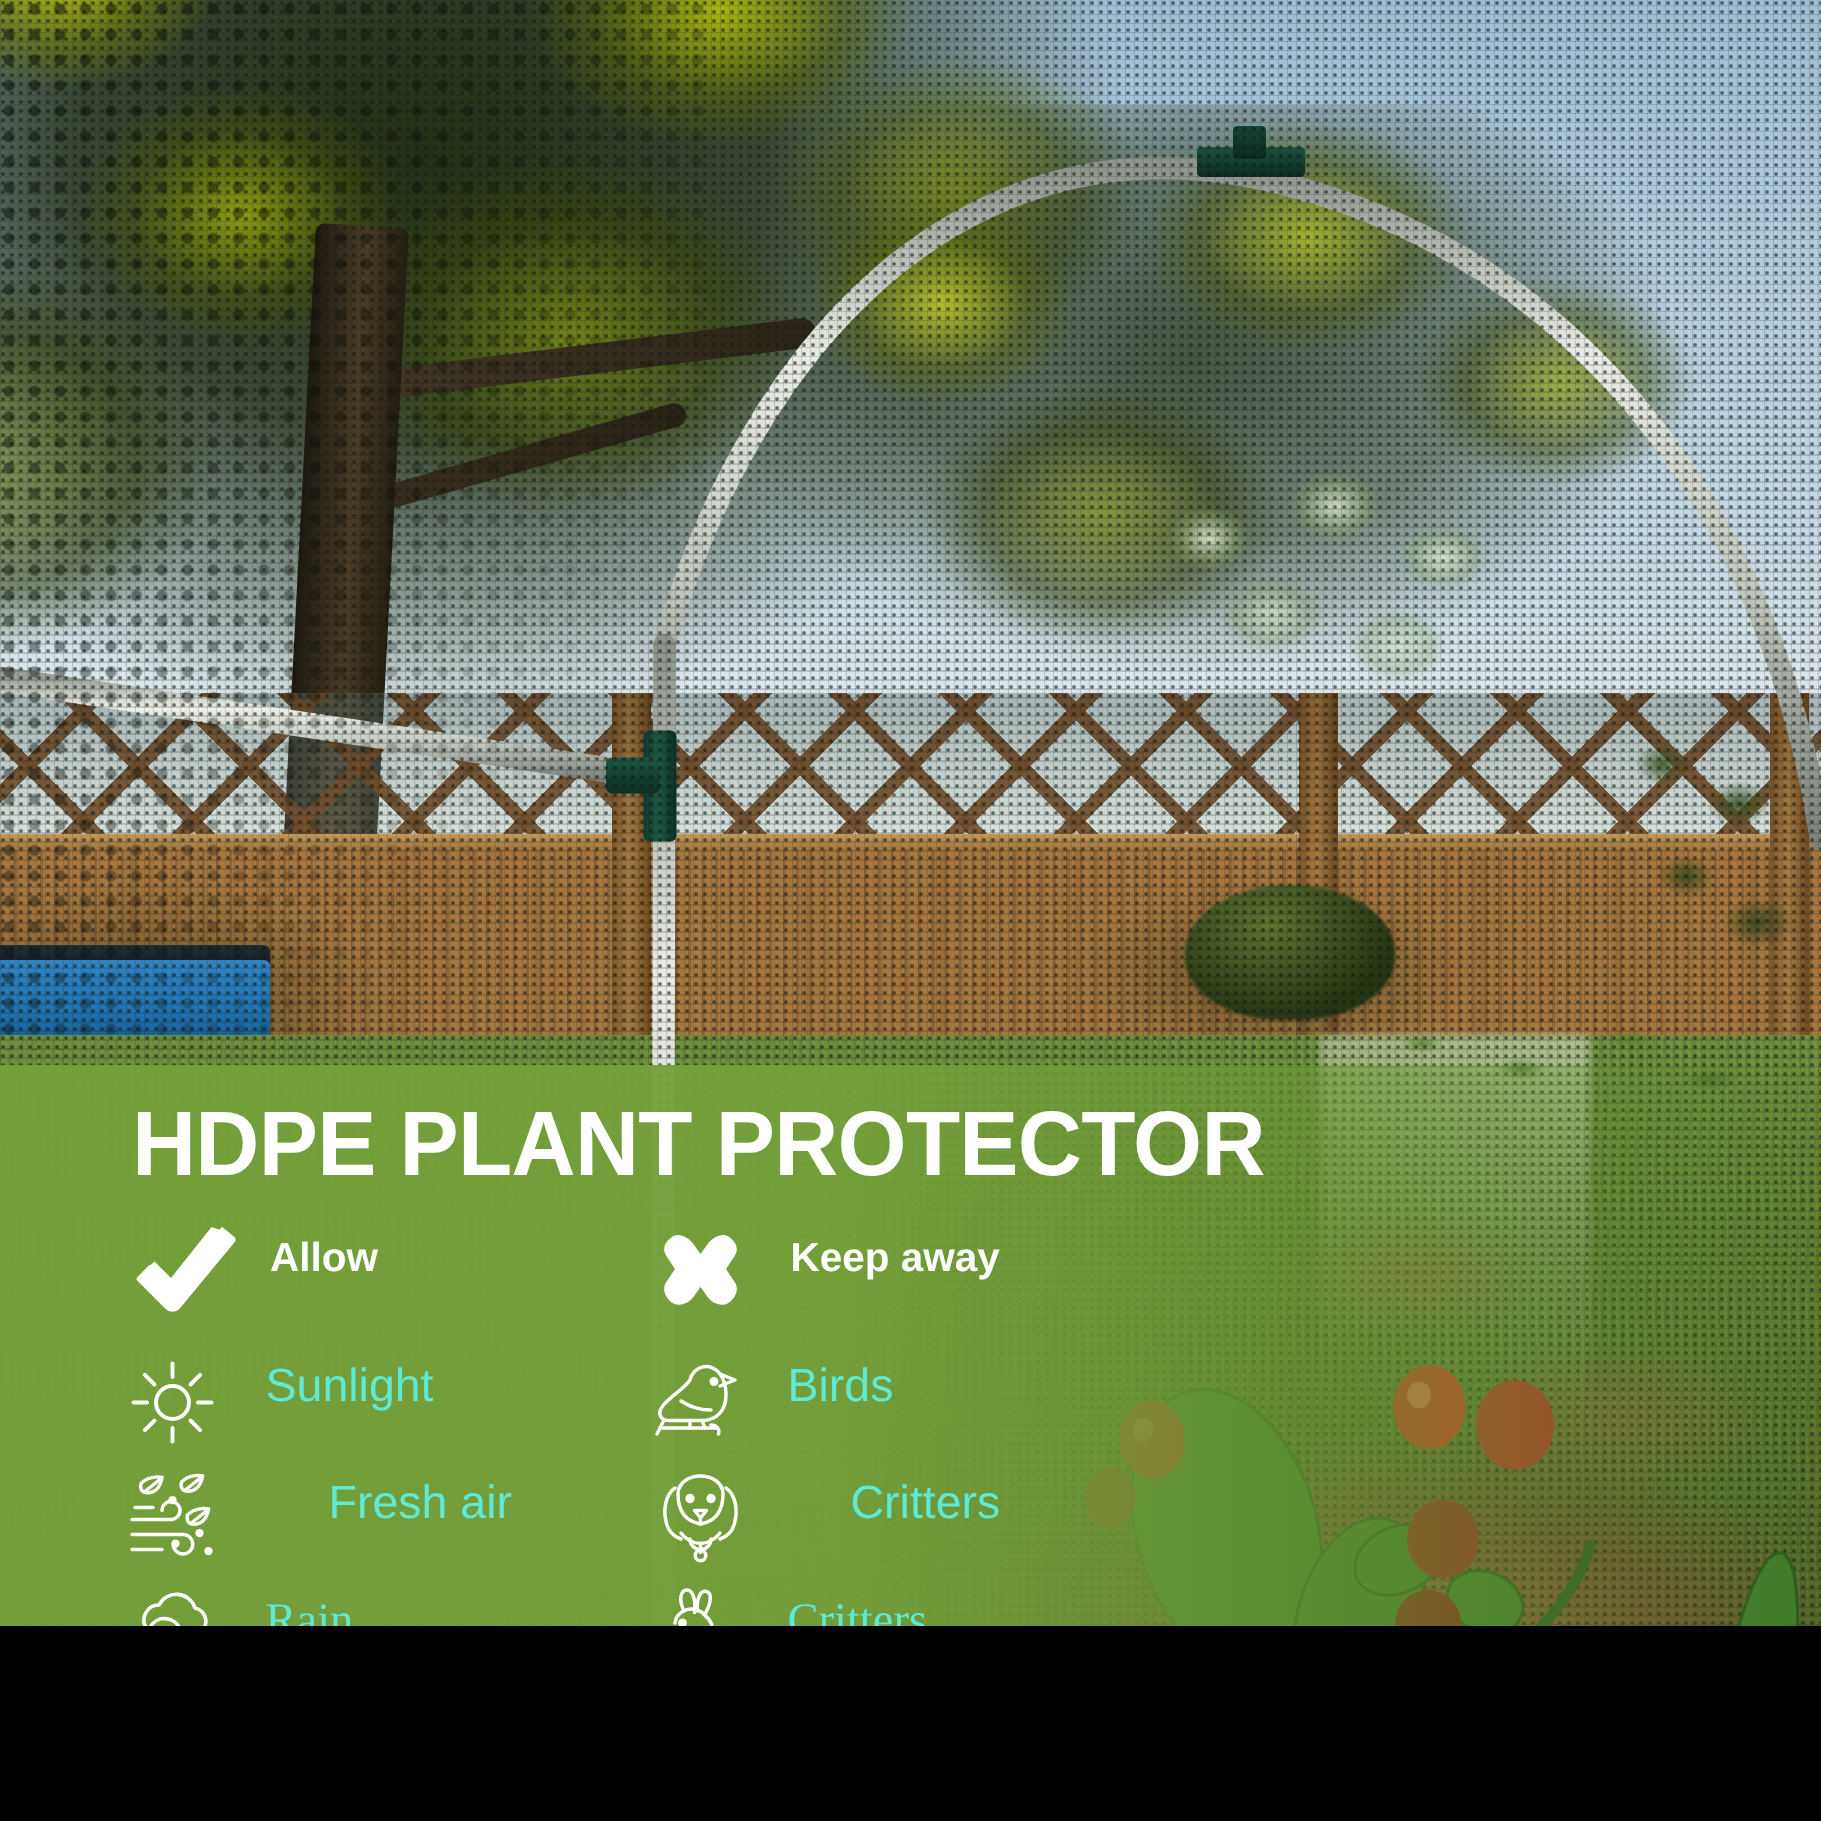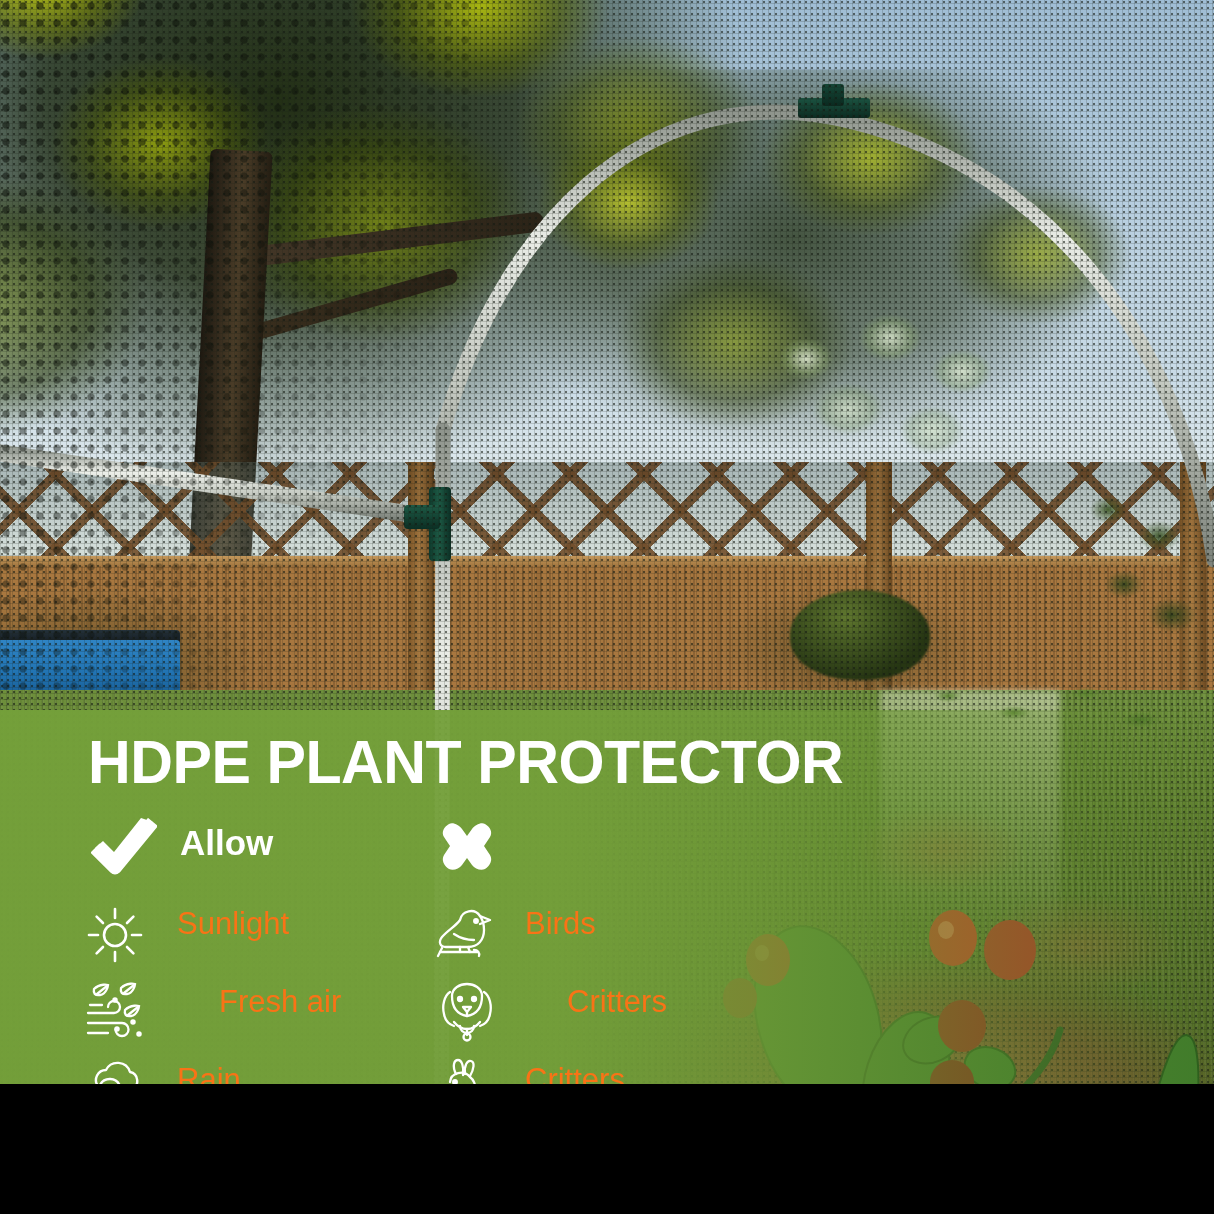--- a/index.html
+++ b/index.html
@@ -263,45 +263,45 @@
     font-weight:bold;
     letter-spacing:-0.5px;
     line-height:1;
     white-space:nowrap;
     font-family:"Liberation Sans",sans-serif;
     transform:scaleX(.97);
     transform-origin:left center;
   }
 
   .colHead{
-    position:absolute;color:#fff;font-size:35px;font-weight:bold;
+    position:absolute;color:#fff;font-size:27px;font-weight:bold;
     white-space:nowrap;
   }
   .headAllow{left:180px;top:113px;}
   .headKeep{left:527px;top:113px;}
 
   .markCheck{position:absolute;left:91px;top:108px;}
   .markX{position:absolute;left:440px;top:112px;}
 
   .rowLabel{
-    position:absolute;color:#f97316;font-size:31px;font-weight:normal;
+    position:absolute;color:#5eead4;font-size:31px;font-weight:normal;
     white-space:nowrap;
   }
   .rowIcon{position:absolute;}
 
   
   .ic-l{left:84px;}
   .lb-l{left:177px;}
   
   .ic-r{left:434px;}
   .lb-r{left:525px;}
 
   .r1{top:194px;}  .r1t{top:196px;}
   .r2{top:272px;}  .r2t{top:274px;margin-left:42px;}
-  .r3{top:348px;}  .r3t{top:352px;}
+  .r3{top:348px;}  .r3t{top:352px;font-family:Liberation Serif, serif;}
 
   
   .panelFade{
     position:absolute;left:0;top:1100px;width:1214px;height:34px;z-index:12;
     background:linear-gradient(180deg, rgba(116,160,58,0) 0%, rgba(116,160,58,.20) 40%, rgba(116,160,58,0) 100%);
     pointer-events:none;
   }
 </style>
 </head>
 <body>
@@ -421,20 +421,21 @@
         <path d="M4 30 L24 50 L62 4" fill="none" stroke="#ffffff" stroke-width="13" stroke-linejoin="round" stroke-linecap="butt"></path>
       </svg>
     </div>
     <div class="colHead headAllow">Allow</div>
 
     <div class="markX">
       <svg width="54" height="52" viewBox="0 0 54 52">
         <path d="M9 2 C13 0 19 3 22 7 L27 14 L32 7 C35 3 41 0 45 2 C50 5 53 10 50 15 L44 24 L50 33 C53 38 50 44 45 47 C41 49 35 47 32 43 L27 36 L22 43 C19 47 13 49 9 47 C4 44 1 38 4 33 L10 24 L4 15 C1 10 4 5 9 2 Z" fill="#ffffff"></path>
       </svg>
     </div>
+    <div class="colHead headKeep">Keep away</div>
 
     <div class="rowIcon ic-l r1">
       <svg width="62" height="62" viewBox="0 0 62 62" fill="none" stroke="#ffffff" stroke-width="2.6" stroke-linecap="round">
         <circle cx="31" cy="31" r="11"></circle>
         <path d="M31 5 V14"></path>
           <path d="M31 48 V57"></path>
         <path d="M5 31 H14"></path>
           <path d="M48 31 H57"></path>
         <path d="M12.6 12.6 L19 19"></path>
           <path d="M43 43 L49.4 49.4"></path>

